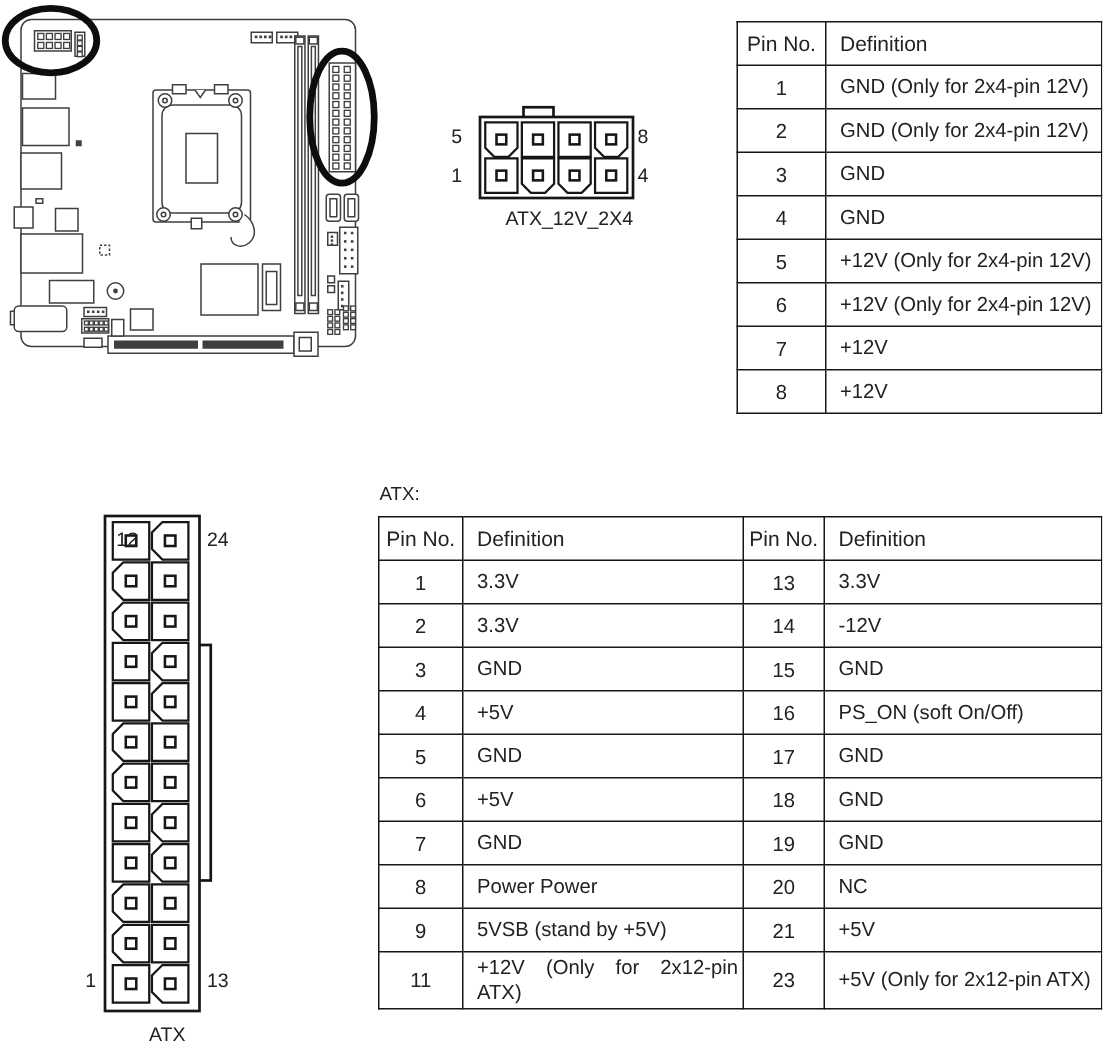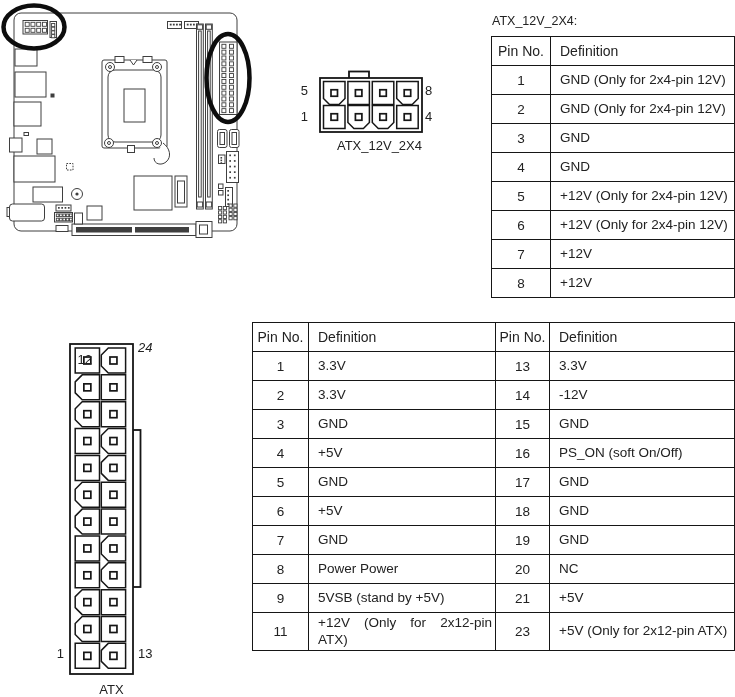--- a/index.html
+++ b/index.html
@@ -346,28 +346,27 @@
         <path d="M42.2 276.5 H59.5 V301.5 H42.2 L35.2 294.5 V283.5 Z" class="cellp"></path>
         <rect x="43.85" y="285.5" width="7" height="7" class="pinsq"></rect>
         <path d="M61.3 276.5 H85.6 V301.5 H61.3 Z" class="cellp"></path>
         <rect x="69.95" y="285.5" width="7" height="7" class="pinsq"></rect>
         <path d="M35.2 303.35 H59.5 V328.35 H35.2 Z" class="cellp"></path>
         <rect x="43.85" y="312.35" width="7" height="7" class="pinsq"></rect>
         <path d="M68.3 303.35 H85.6 V328.35 H68.3 L61.3 321.35 V310.35 Z" class="cellp"></path>
         <rect x="69.95" y="312.35" width="7" height="7" class="pinsq"></rect>
       </svg>
     <span class="pinlab r" style="left:4px;  top:12px;margin-left:28px;">12</span>
-    <span class="pinlab" style="left:98px; top:0;font-style:italic;">24</span>
+    <span class="pinlab" style="left:98px; top:12px;">24</span>
     <span class="pinlab r" style="left:4px;  top:306px;">1</span>
     <span class="pinlab" style="left:98px; top:306px;">13</span>
     <div class="ccaption" style="left:40px; top:342px; width:63px;">ATX</div>
   </div>
 
   <div class="tblock t1">
-    <div class="ttitle">ATX_12V_2X4:</div>
     <table>
       <colgroup>
           <col class="cPin1">
           <col>
         </colgroup>
       <thead>
           <tr>
             <th class="pin">Pin No.</th>
             <th class="def">Definition</th>
           </tr>
@@ -403,20 +402,21 @@
           </tr>
           <tr>
             <td class="pin">8</td>
             <td class="def">+12V</td>
           </tr>
         </tbody>
     </table>
   </div>
 
   <div class="tblock t2">
+    <div class="ttitle">ATX:</div>
     <table>
       <colgroup>
           <col class="cPinA">
           <col class="cDefA">
           <col class="cPinB">
           <col>
         </colgroup>
       <thead>
           <tr>
             <th class="pin">Pin No.</th>

